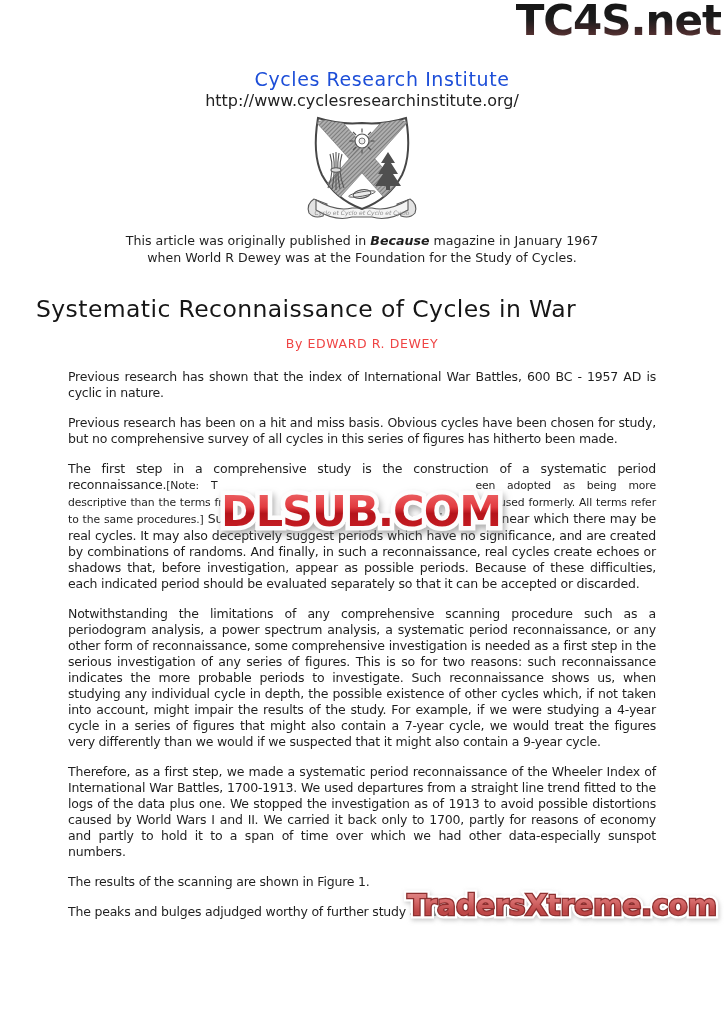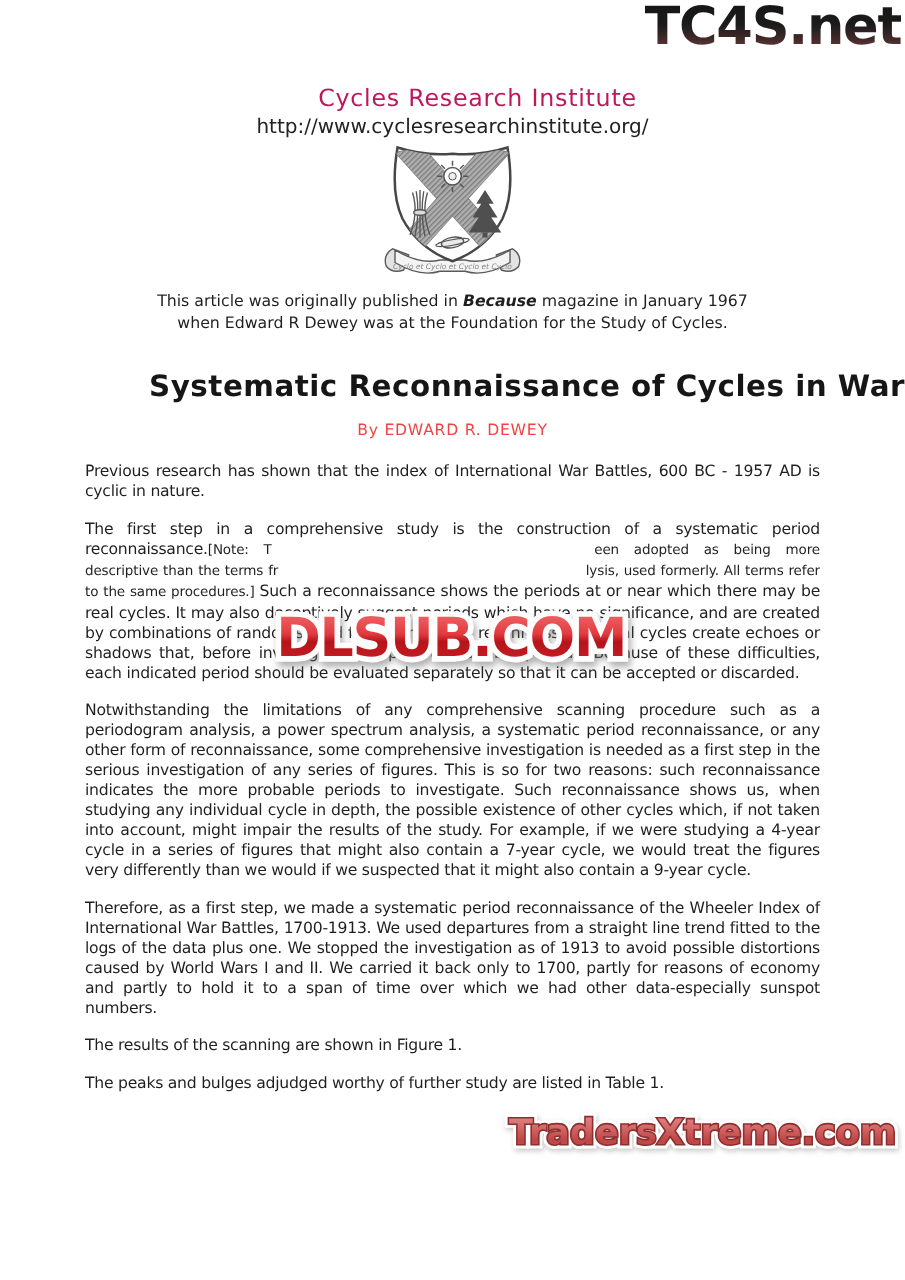--- a/index.html
+++ b/index.html
@@ -30,45 +30,46 @@
   }
 
   
   .institute-name {
     margin: 0;
     padding-top: 68px;
     text-align: center;
     font-size: 19px;
     font-weight: normal;
     letter-spacing: 0.6px;
-    color: #be185d;
+    color: #1d4ed8;
     padding-left: 40px;
   }
   .institute-url {
     text-align: center;
     font-size: 16px;
     margin-top: 1px;
     color: #222;
   }
   .crest-wrap { text-align: center; margin-top: 2px; height: 114px; }
   .published-note {
     text-align: center;
     font-size: 12.6px;
     line-height: 17px;
     margin-top: 6px;
     color: #1f1f1f;
   }
   .article-title {
     margin: 0;
     margin-top: 29px;
-    text-align: right;
+    text-align: left;
     font-size: 23.5px;
-    font-weight: bold;
+    font-weight: normal;
     letter-spacing: 0.4px;
     color: #161616;
+    padding-left: 36px;
   }
   .article-byline {
     text-align: center;
     font-size: 12.5px;
     letter-spacing: 0.6px;
     margin-top: 13px;
     color: #ef4444;
   }
 
   
@@ -198,28 +199,29 @@
 
       <g transform="translate(60,82) rotate(-10)" stroke="#565656">
         <ellipse rx="9" ry="4.2" fill="#e9e9e9" stroke-width="1.1"></ellipse>
         <ellipse rx="13.5" ry="2.2" fill="none" stroke-width="0.9"></ellipse>
       </g>
     </svg>
   </div>
 
   <div class="published-note">
     <span>This article was originally published in </span><span class="magazine-name">Because</span><span> magazine in January 1967</span><br>
-    <span>when Edward R Dewey was at the Foundation for the Study of Cycles.</span>
+    <span>when World R Dewey was at the Foundation for the Study of Cycles.</span>
   </div>
 
   <h1 class="article-title">Systematic Reconnaissance of Cycles in War</h1>
   <div class="article-byline">By EDWARD R. DEWEY</div>
 
   <div class="article-body">
     <p>Previous research has shown that the index of International War Battles, 600 BC - 1957 AD is cyclic in nature.</p>
+    <p>Previous research has been on a hit and miss basis. Obvious cycles have been chosen for study, but no comprehensive survey of all cycles in this series of figures has hitherto been made.</p>
     <p>
       <span>The first step in a comprehensive study is the construction of a systematic period reconnaissance.</span><span class="note-text">[Note: T</span><span class="covered-gap gap-a"></span><span class="note-text">een adopted as being more descriptive than the terms fr</span><span class="covered-gap gap-b"></span><span class="note-text">lysis, used formerly. All terms refer to the same procedures.] </span><span>Such a reconnaissance shows the periods at or near which there may be real cycles. It may also deceptively suggest periods which have no significance, and are created by combinations of randoms. And finally, in such a reconnaissance, real cycles create echoes or shadows that, before investigation, appear as possible periods. Because of these difficulties, each indicated period should be evaluated separately so that it can be accepted or discarded.</span>
     </p>
     <p>Notwithstanding the limitations of any comprehensive scanning procedure such as a periodogram analysis, a power spectrum analysis, a systematic period reconnaissance, or any other form of reconnaissance, some comprehensive investigation is needed as a first step in the serious investigation of any series of figures. This is so for two reasons: such reconnaissance indicates the more probable periods to investigate. Such reconnaissance shows us, when studying any individual cycle in depth, the possible existence of other cycles which, if not taken into account, might impair the results of the study. For example, if we were studying a 4-year cycle in a series of figures that might also contain a 7-year cycle, we would treat the figures very differently than we would if we suspected that it might also contain a 9-year cycle.</p>
     <p>Therefore, as a first step, we made a systematic period reconnaissance of the Wheeler Index of International War Battles, 1700-1913. We used departures from a straight line trend fitted to the logs of the data plus one. We stopped the investigation as of 1913 to avoid possible distortions caused by World Wars I and II. We carried it back only to 1700, partly for reasons of economy and partly to hold it to a span of time over which we had other data-especially sunspot numbers.</p>
     <p>The results of the scanning are shown in Figure 1.</p>
     <p>The peaks and bulges adjudged worthy of further study are listed in Table 1.</p>
   </div>
 
   <div class="layered watermark">

